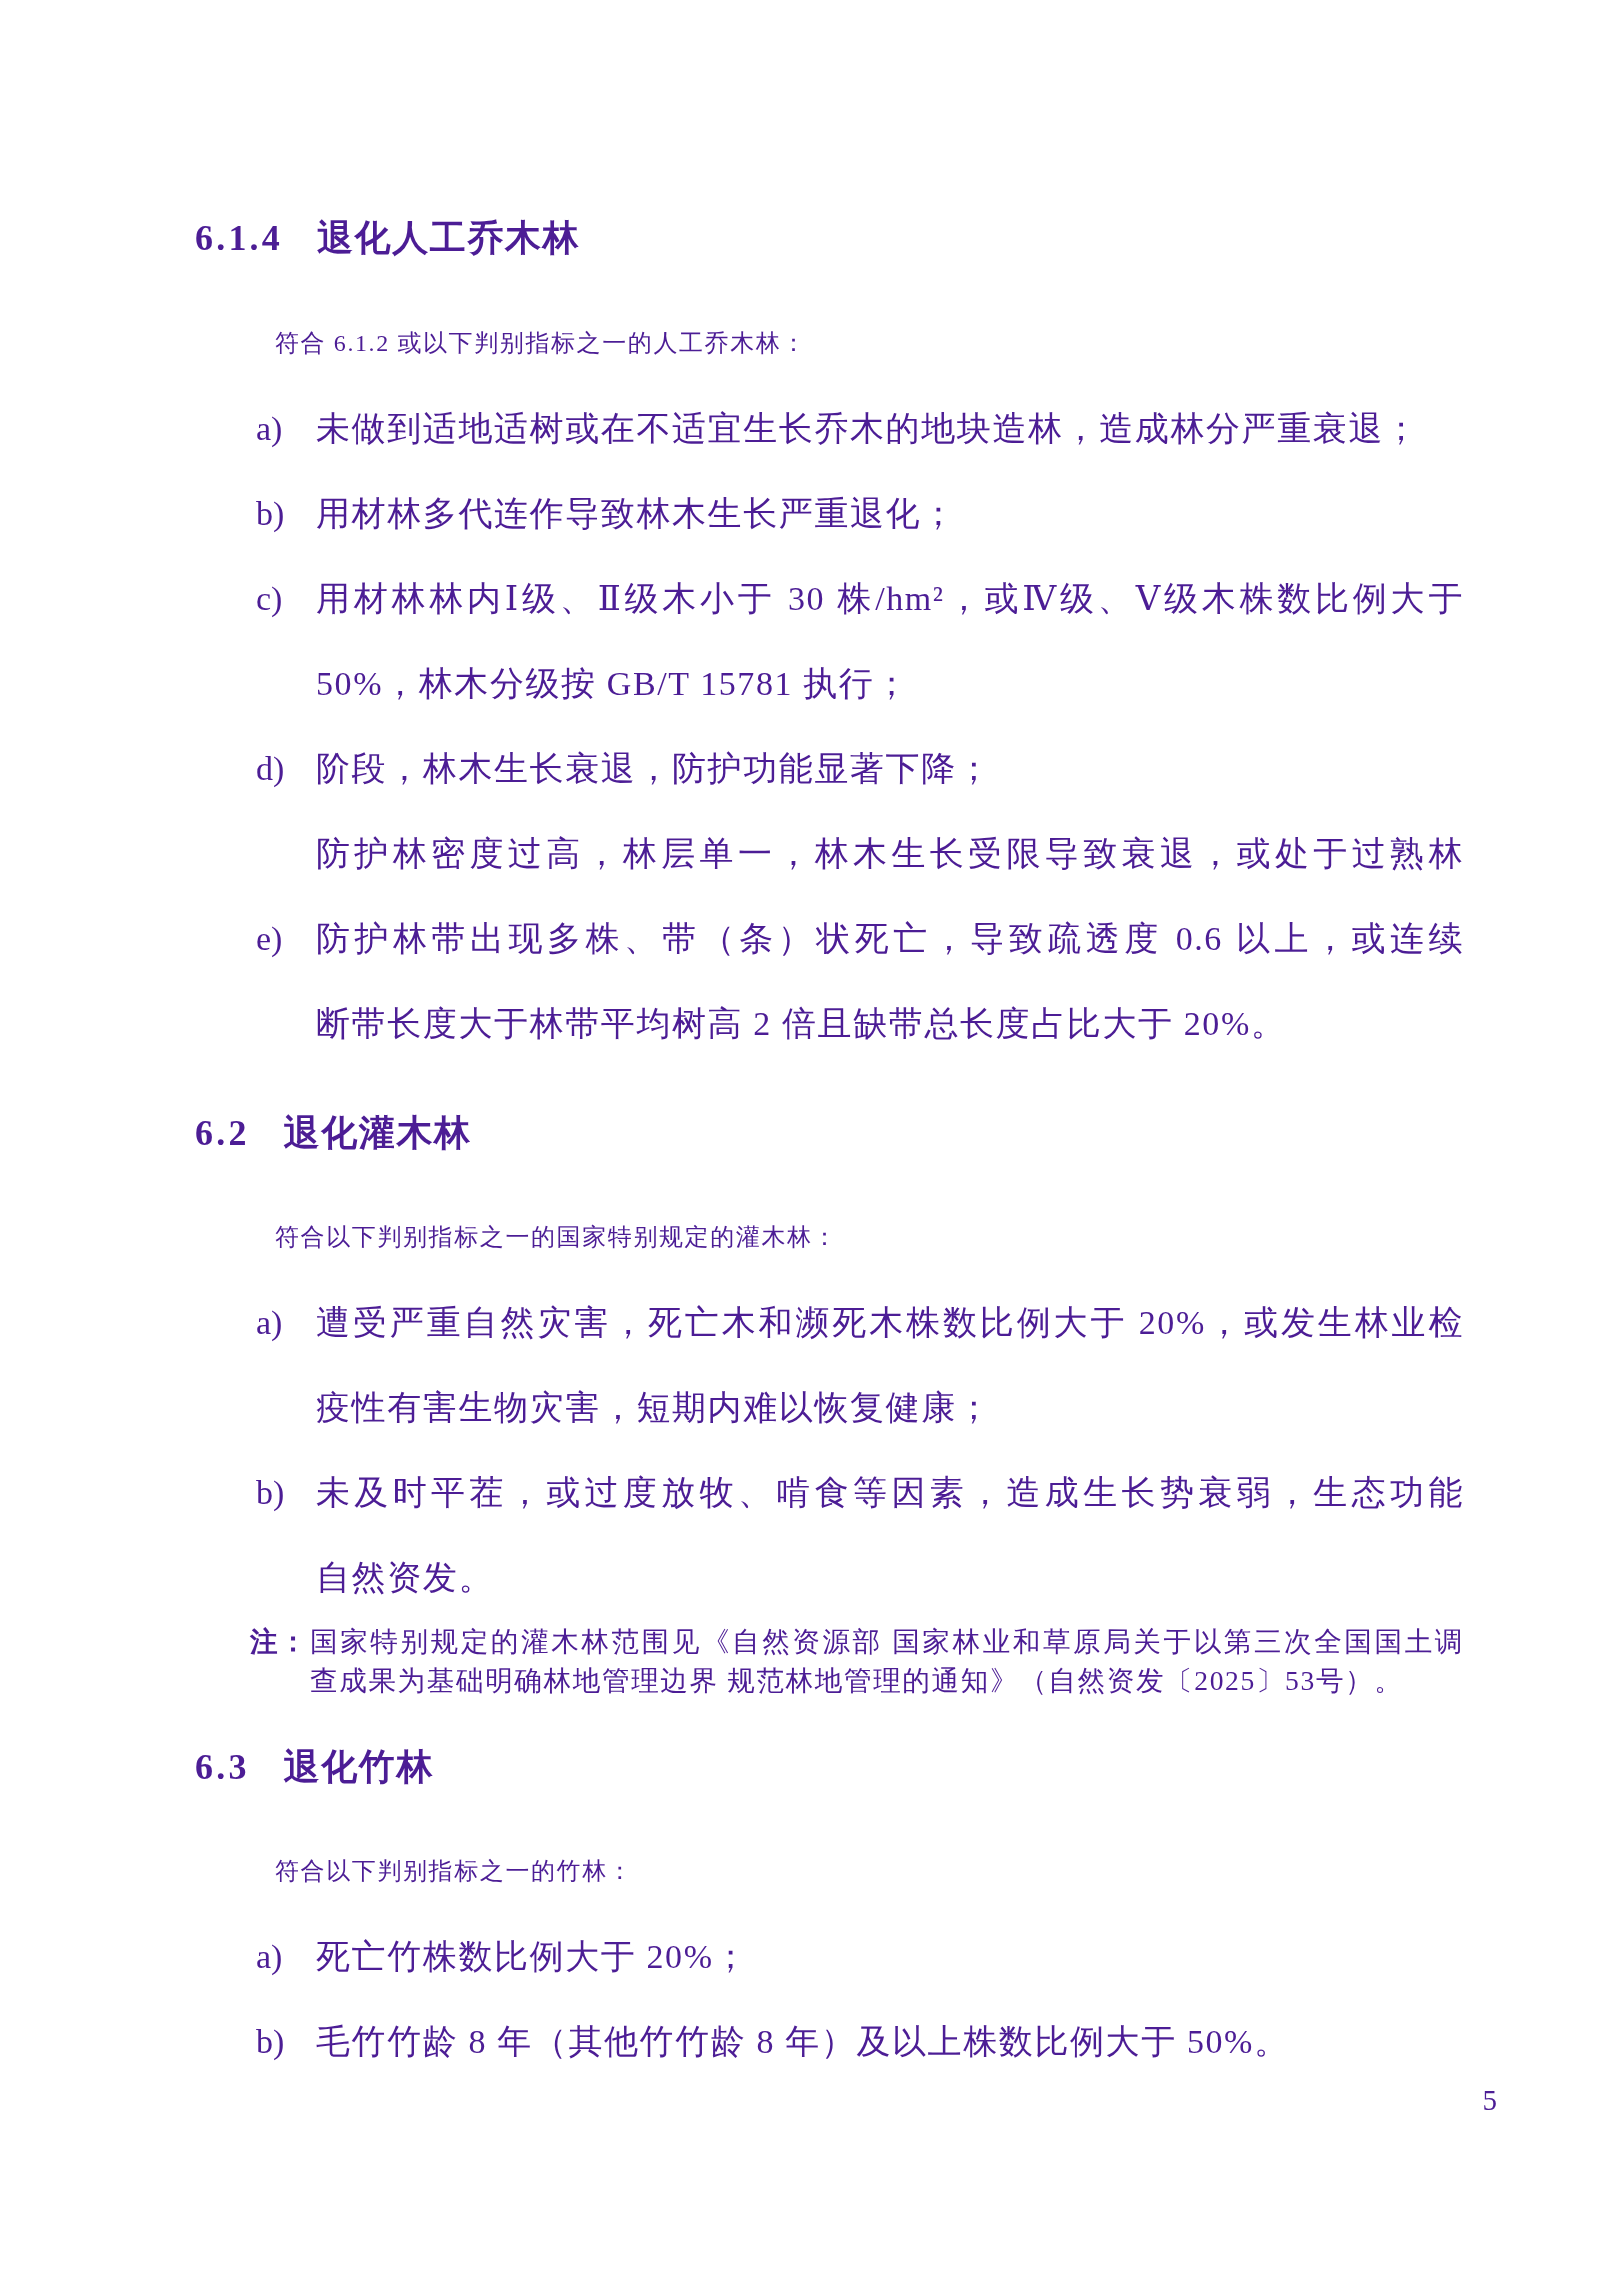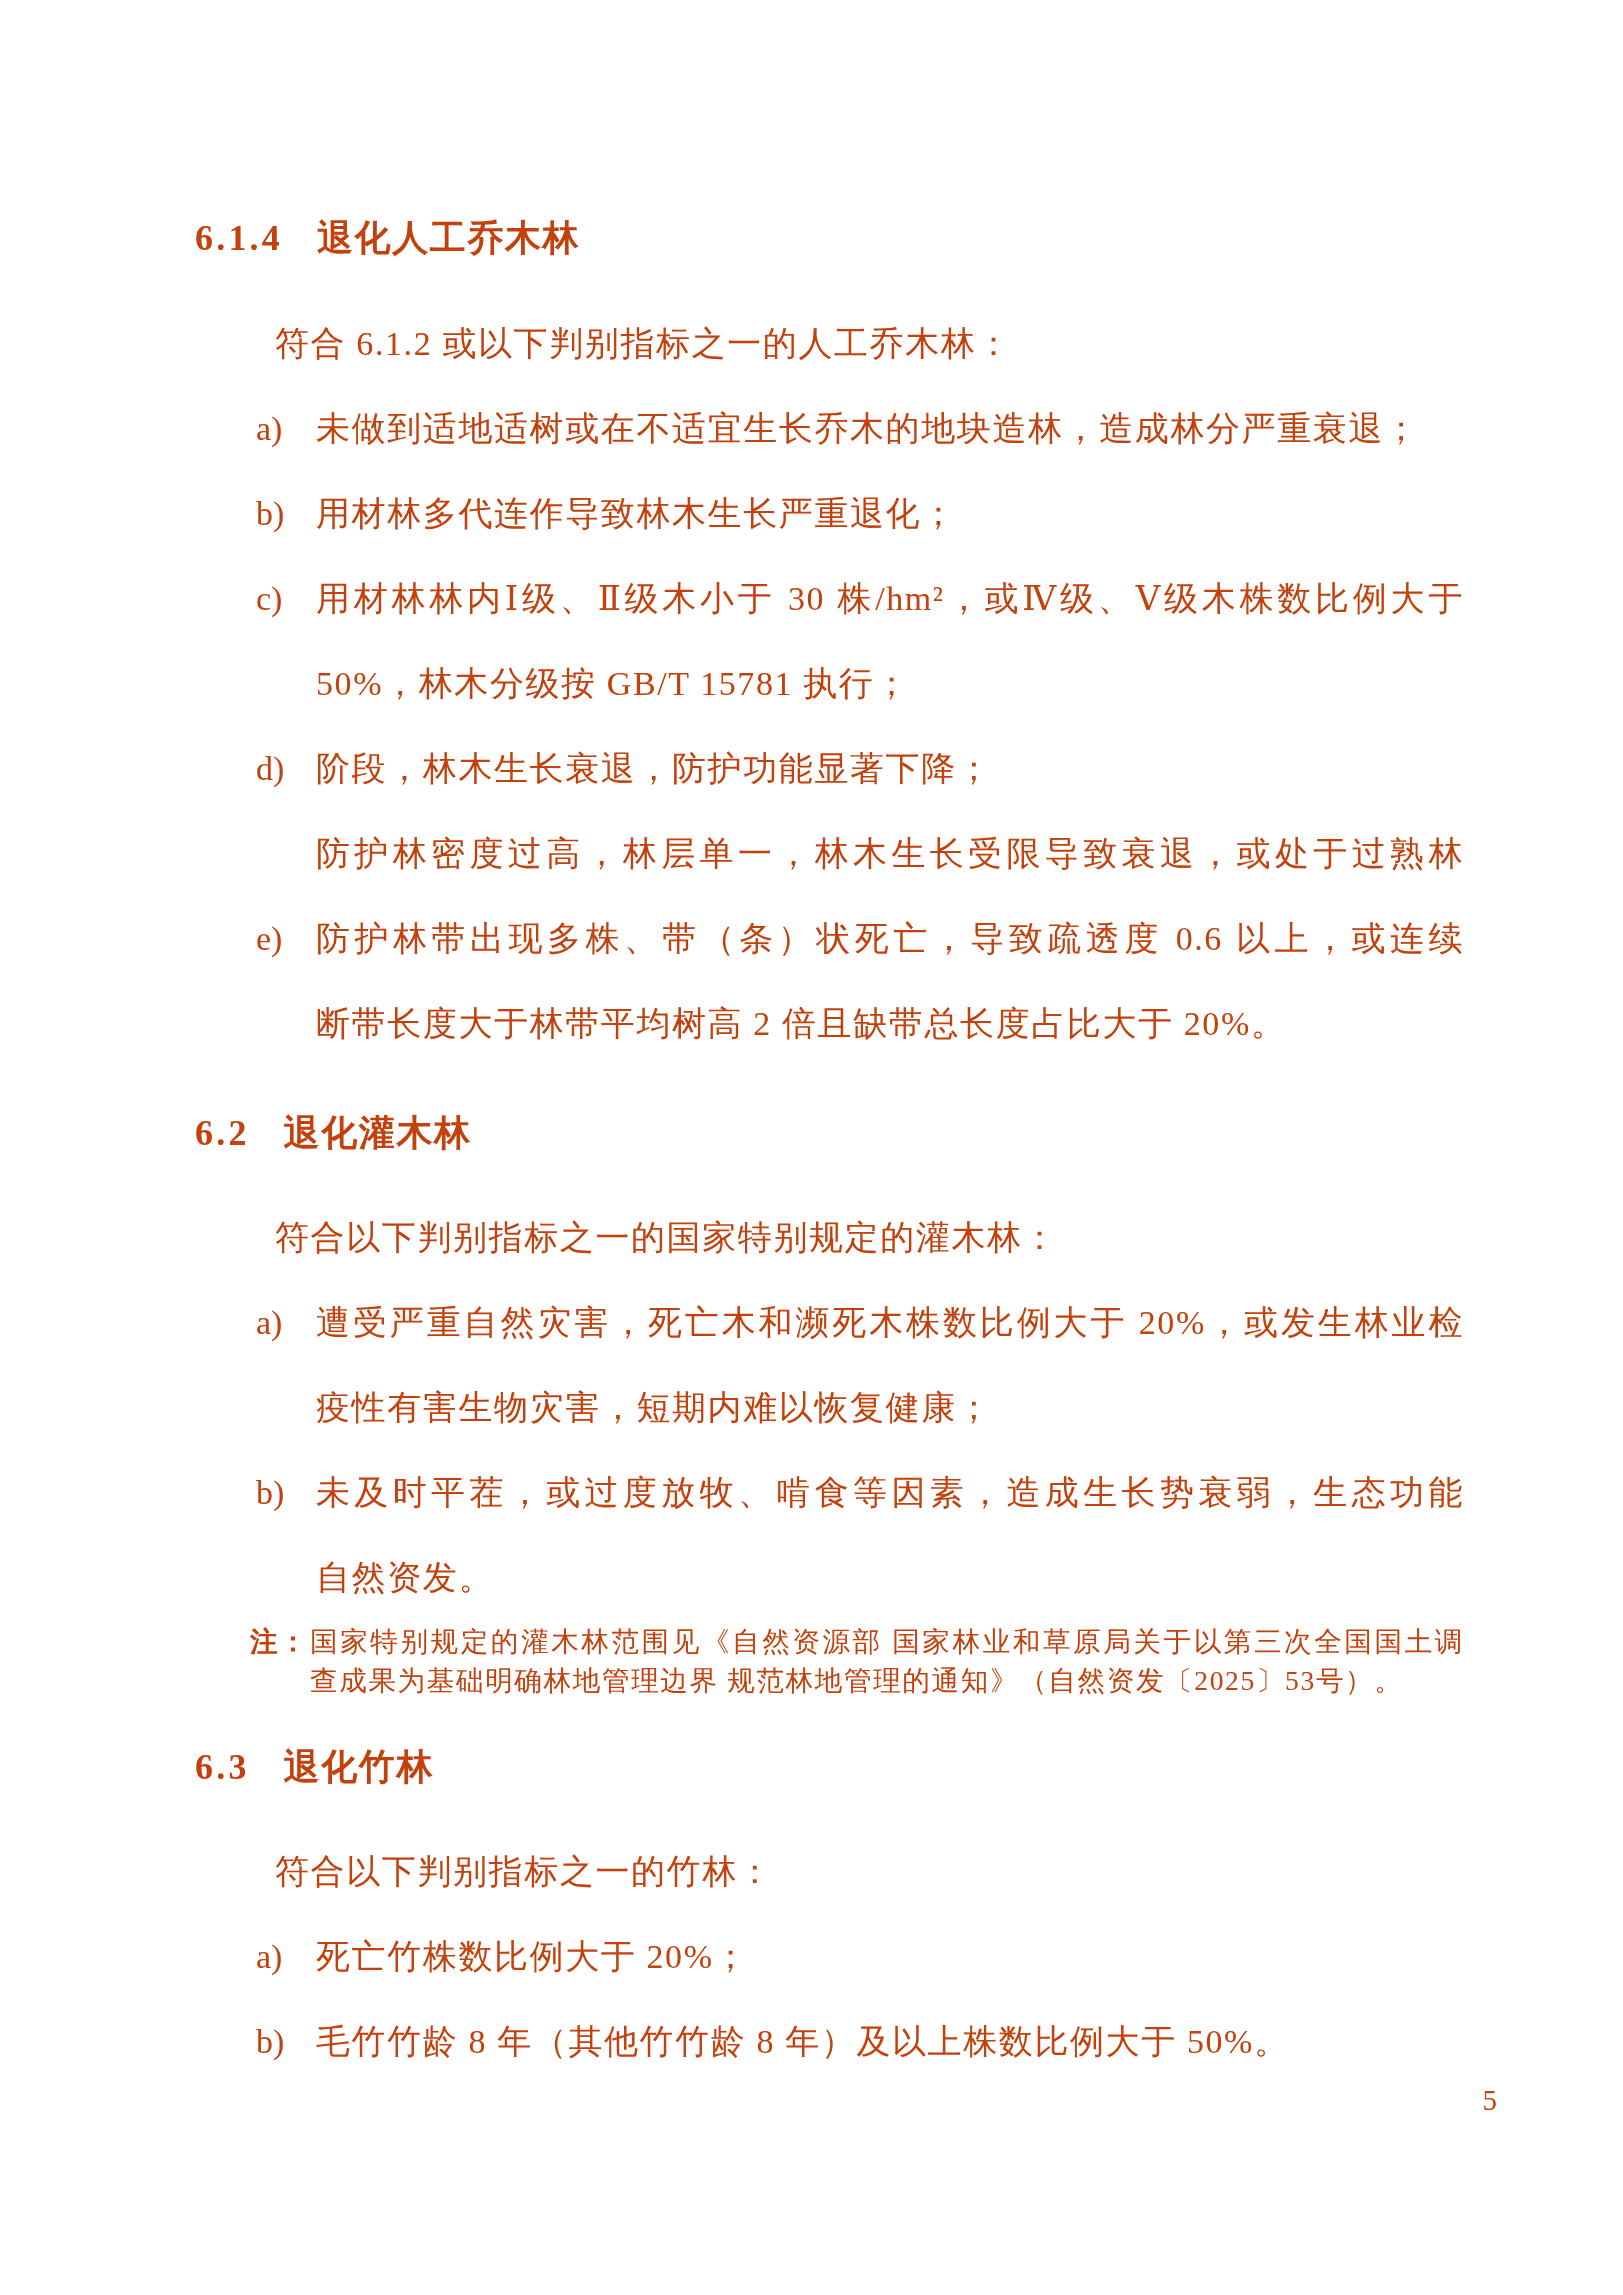--- a/index.html
+++ b/index.html
@@ -1,21 +1,21 @@
 <!DOCTYPE html>
 <html lang="zh" style="font-size:13px"><head>
 <meta charset="utf-8">
 <style>
   html, body { margin: 0; padding: 0; background: #e8e8e8; }
   .page {
     position: relative;
     width: 1624px;
     height: 2295px;
     background: #ffffff;
-    color: #c2410c;
+    color: #4c1d95;
     font-family: "Liberation Serif", "DejaVu Serif", serif;
     overflow: hidden;
   }
   .doc {
     padding: 195px 160px 0 195px;
   }
   .sec-heading {
     font-family: "DejaVu Sans", "Liberation Sans", sans-serif;
     font-weight: bold;
     font-size: 36px;
@@ -24,21 +24,21 @@
     white-space: nowrap;
   }
   .sec + .sec .sec-heading { margin-top: 24px; }
   .heading-number {
     font-family: "Liberation Serif", "DejaVu Serif", serif;
     font-weight: bold;
     margin-right: 34px;
     letter-spacing: 3.2px;
   }
   .intro {
-    font-size: 34px;
+    font-size: 24px;
     line-height: 85px;
     letter-spacing: 1.6px;
     text-indent: 80px;
     margin-top: 19.5px;
   }
   .item {
     position: relative;
     padding-left: 121px;
     font-size: 34px;
     line-height: 85px;

